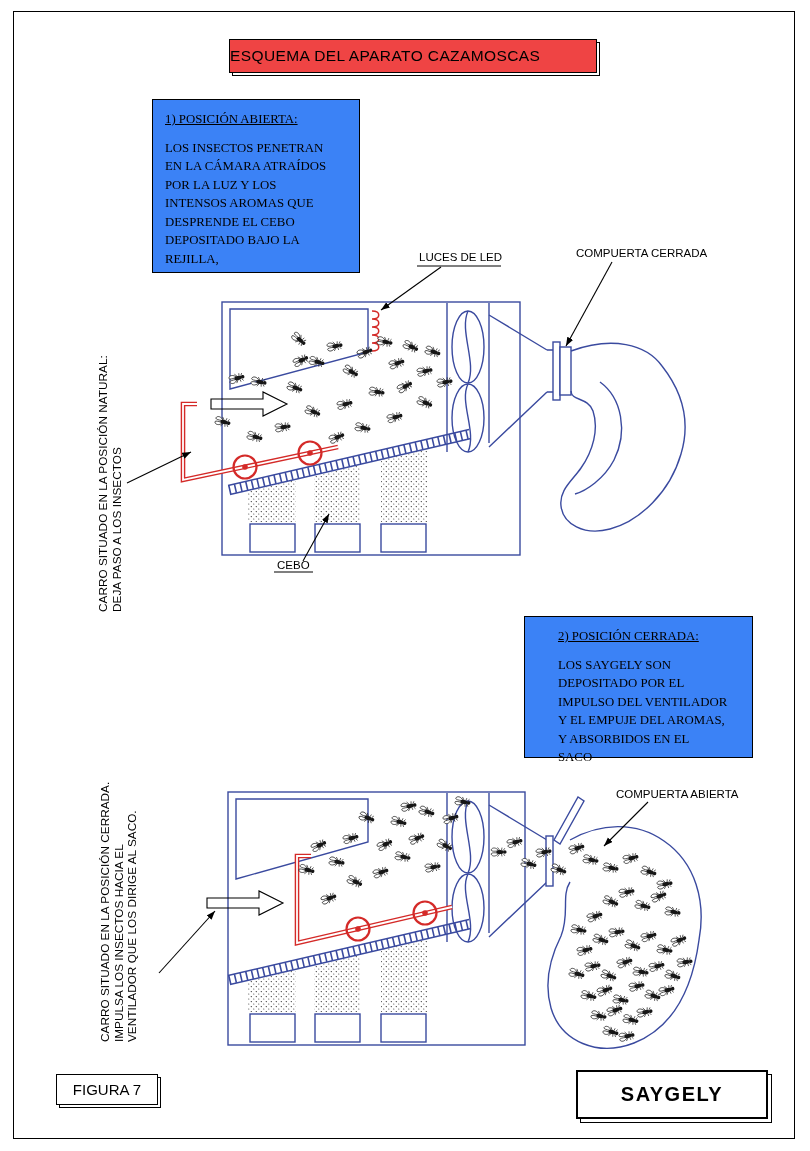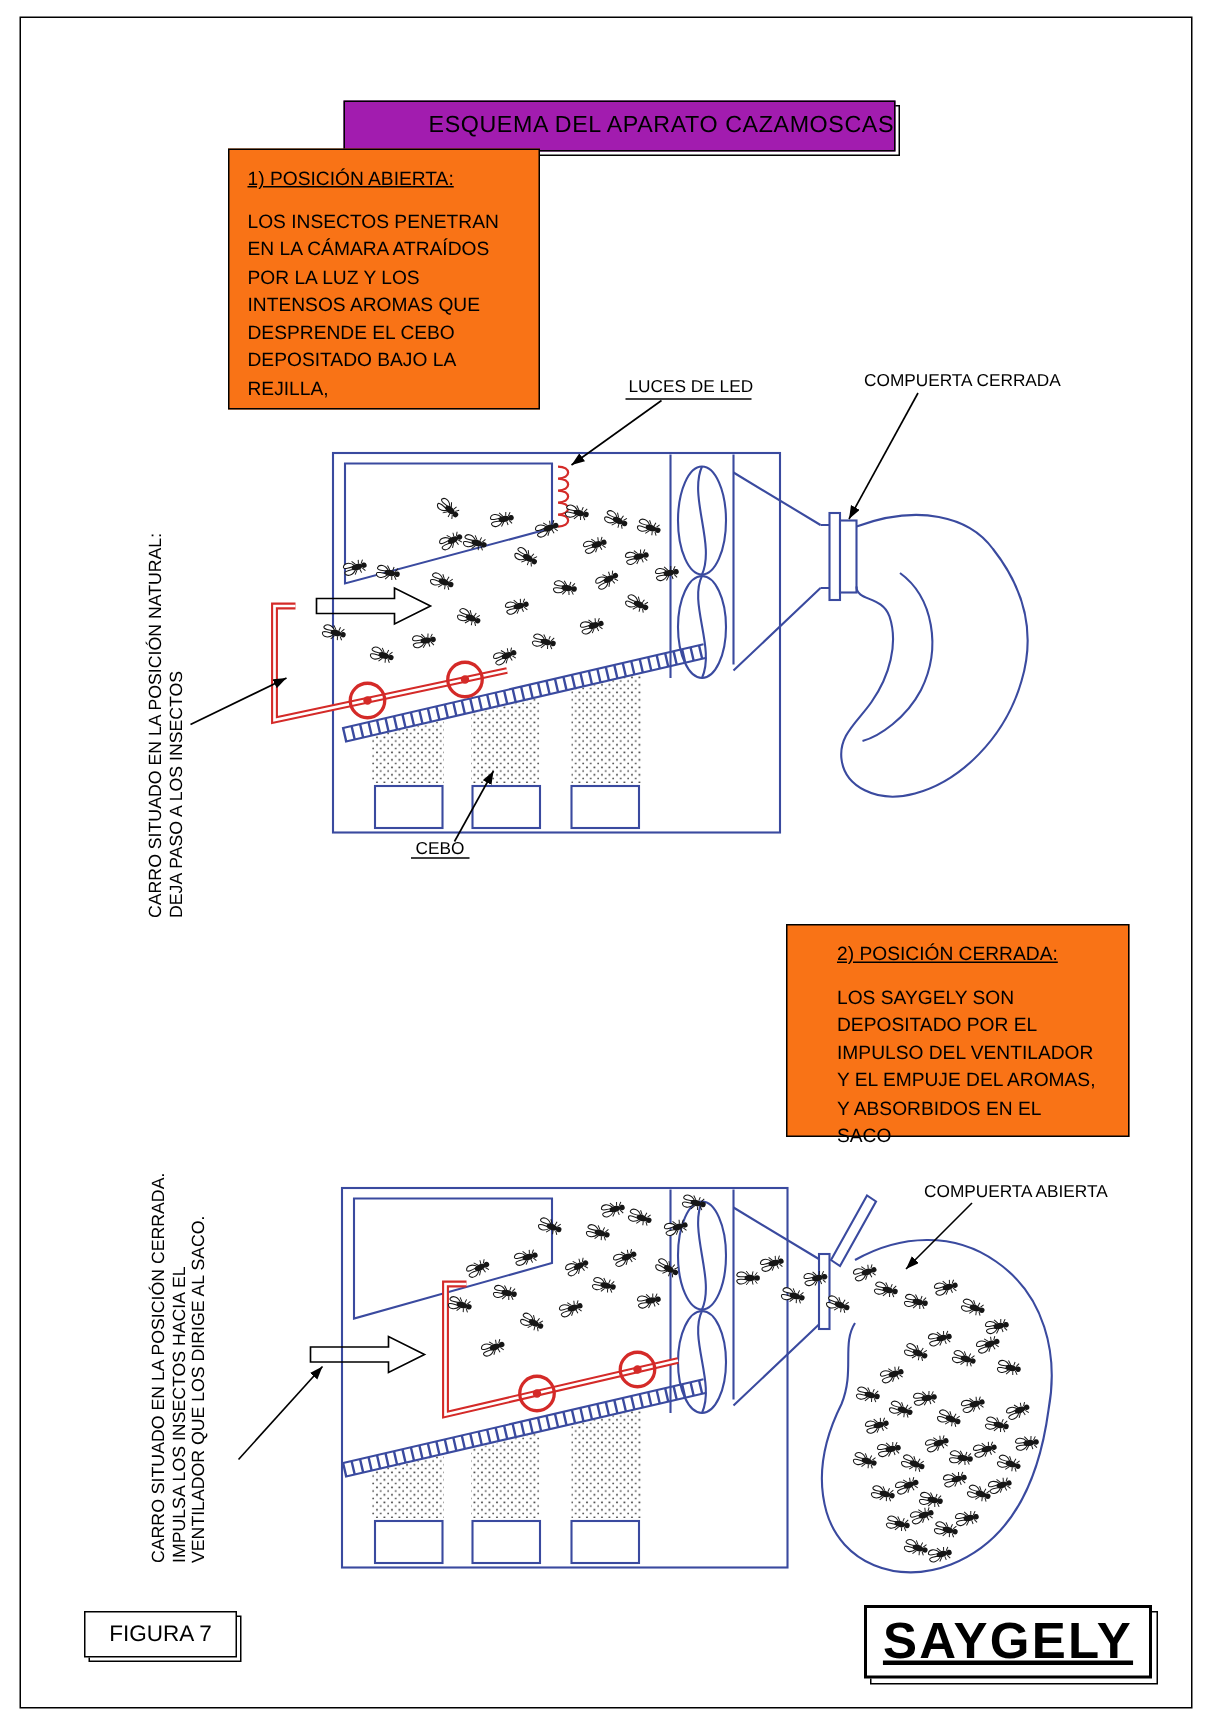--- a/index.html
+++ b/index.html
@@ -1,34 +1,34 @@
 <!DOCTYPE html>
 <html><head>
 <meta charset="utf-8">
 <style>
   html,body{margin:0;padding:0;background:#fff;}
   body{width:810px;height:1151px;font-family:"Liberation Sans",sans-serif;color:#000;}
   .page{position:relative;width:810px;height:1151px;background:#fff;overflow:hidden;}
   .frame{position:absolute;left:13px;top:11px;width:780px;height:1126px;border:1.6px solid #000;}
   .title-box{position:absolute;left:229px;top:39px;width:366px;height:32px;border:1.3px solid #000;
-    display:flex;align-items:center;justify-content:flex-end;font-size:15.5px;letter-spacing:.4px;
-    background:#a21caf;box-shadow:3px 3px 0 -1px #fff,3px 3px 0 0 #000;margin-top:28px;}
-  .note{position:absolute;border:1.2px solid #000;background:#f97316;padding:10px 12px;font-size:12.8px;line-height:1.45;}
+    display:flex;align-items:center;justify-content:flex-start;font-size:15.5px;letter-spacing:.4px;
+    background:#ef4444;box-shadow:3px 3px 0 -1px #fff,3px 3px 0 0 #000;}
+  .note{position:absolute;border:1.2px solid #000;background:#3b82f6;padding:10px 12px;font-size:12.8px;line-height:1.45;font-family:Liberation Serif, serif;}
   .note1{left:152px;top:99px;width:182px;height:152px;}
   .note2{left:524px;top:616px;width:182px;height:120px;padding-left:33px;}
   .note-heading{text-decoration:underline;margin-bottom:10px;}
   .vtext{position:absolute;transform-origin:0 0;transform:rotate(-90deg);font-size:11.8px;line-height:13.5px;white-space:nowrap;}
   .vtext1{left:97px;top:612px;width:252px;}
   .vtext2{left:99px;top:1042px;width:240px;}
   .figura-box{position:absolute;left:56px;top:1074px;width:100px;height:29px;border:1.3px solid #000;
     display:flex;align-items:center;justify-content:center;font-size:15px;background:#fff;
     box-shadow:3px 3px 0 -1px #fff,3px 3px 0 0 #000;}
   .brand-box{position:absolute;left:576px;top:1070px;width:188px;height:45px;border:2px solid #000;
-    display:flex;align-items:center;justify-content:center;font-size:34px;font-weight:bold;letter-spacing:1.5px;
-    background:#fff;box-shadow:4px 4px 0 -1px #fff,4px 4px 0 0 #000;text-decoration:underline;}
+    display:flex;align-items:center;justify-content:center;font-size:20px;font-weight:bold;letter-spacing:1.5px;
+    background:#fff;box-shadow:4px 4px 0 -1px #fff,4px 4px 0 0 #000;}
   svg{position:absolute;left:0;top:0;}
   .b{stroke:#3a4a9f;fill:none;stroke-width:1.4;}
   .bf{stroke:#3a4a9f;fill:#fff;stroke-width:1.4;}
   .hatch{stroke:#3a4a9f;stroke-width:9;stroke-dasharray:1.6 4.2;fill:none;}
   .r{stroke:#d42a28;fill:none;}
   .k{stroke:#000;fill:none;stroke-width:1.1;}
   .lbl{font-family:"Liberation Sans",sans-serif;font-size:11.5px;fill:#000;}
 </style>
 </head>
 <body>

